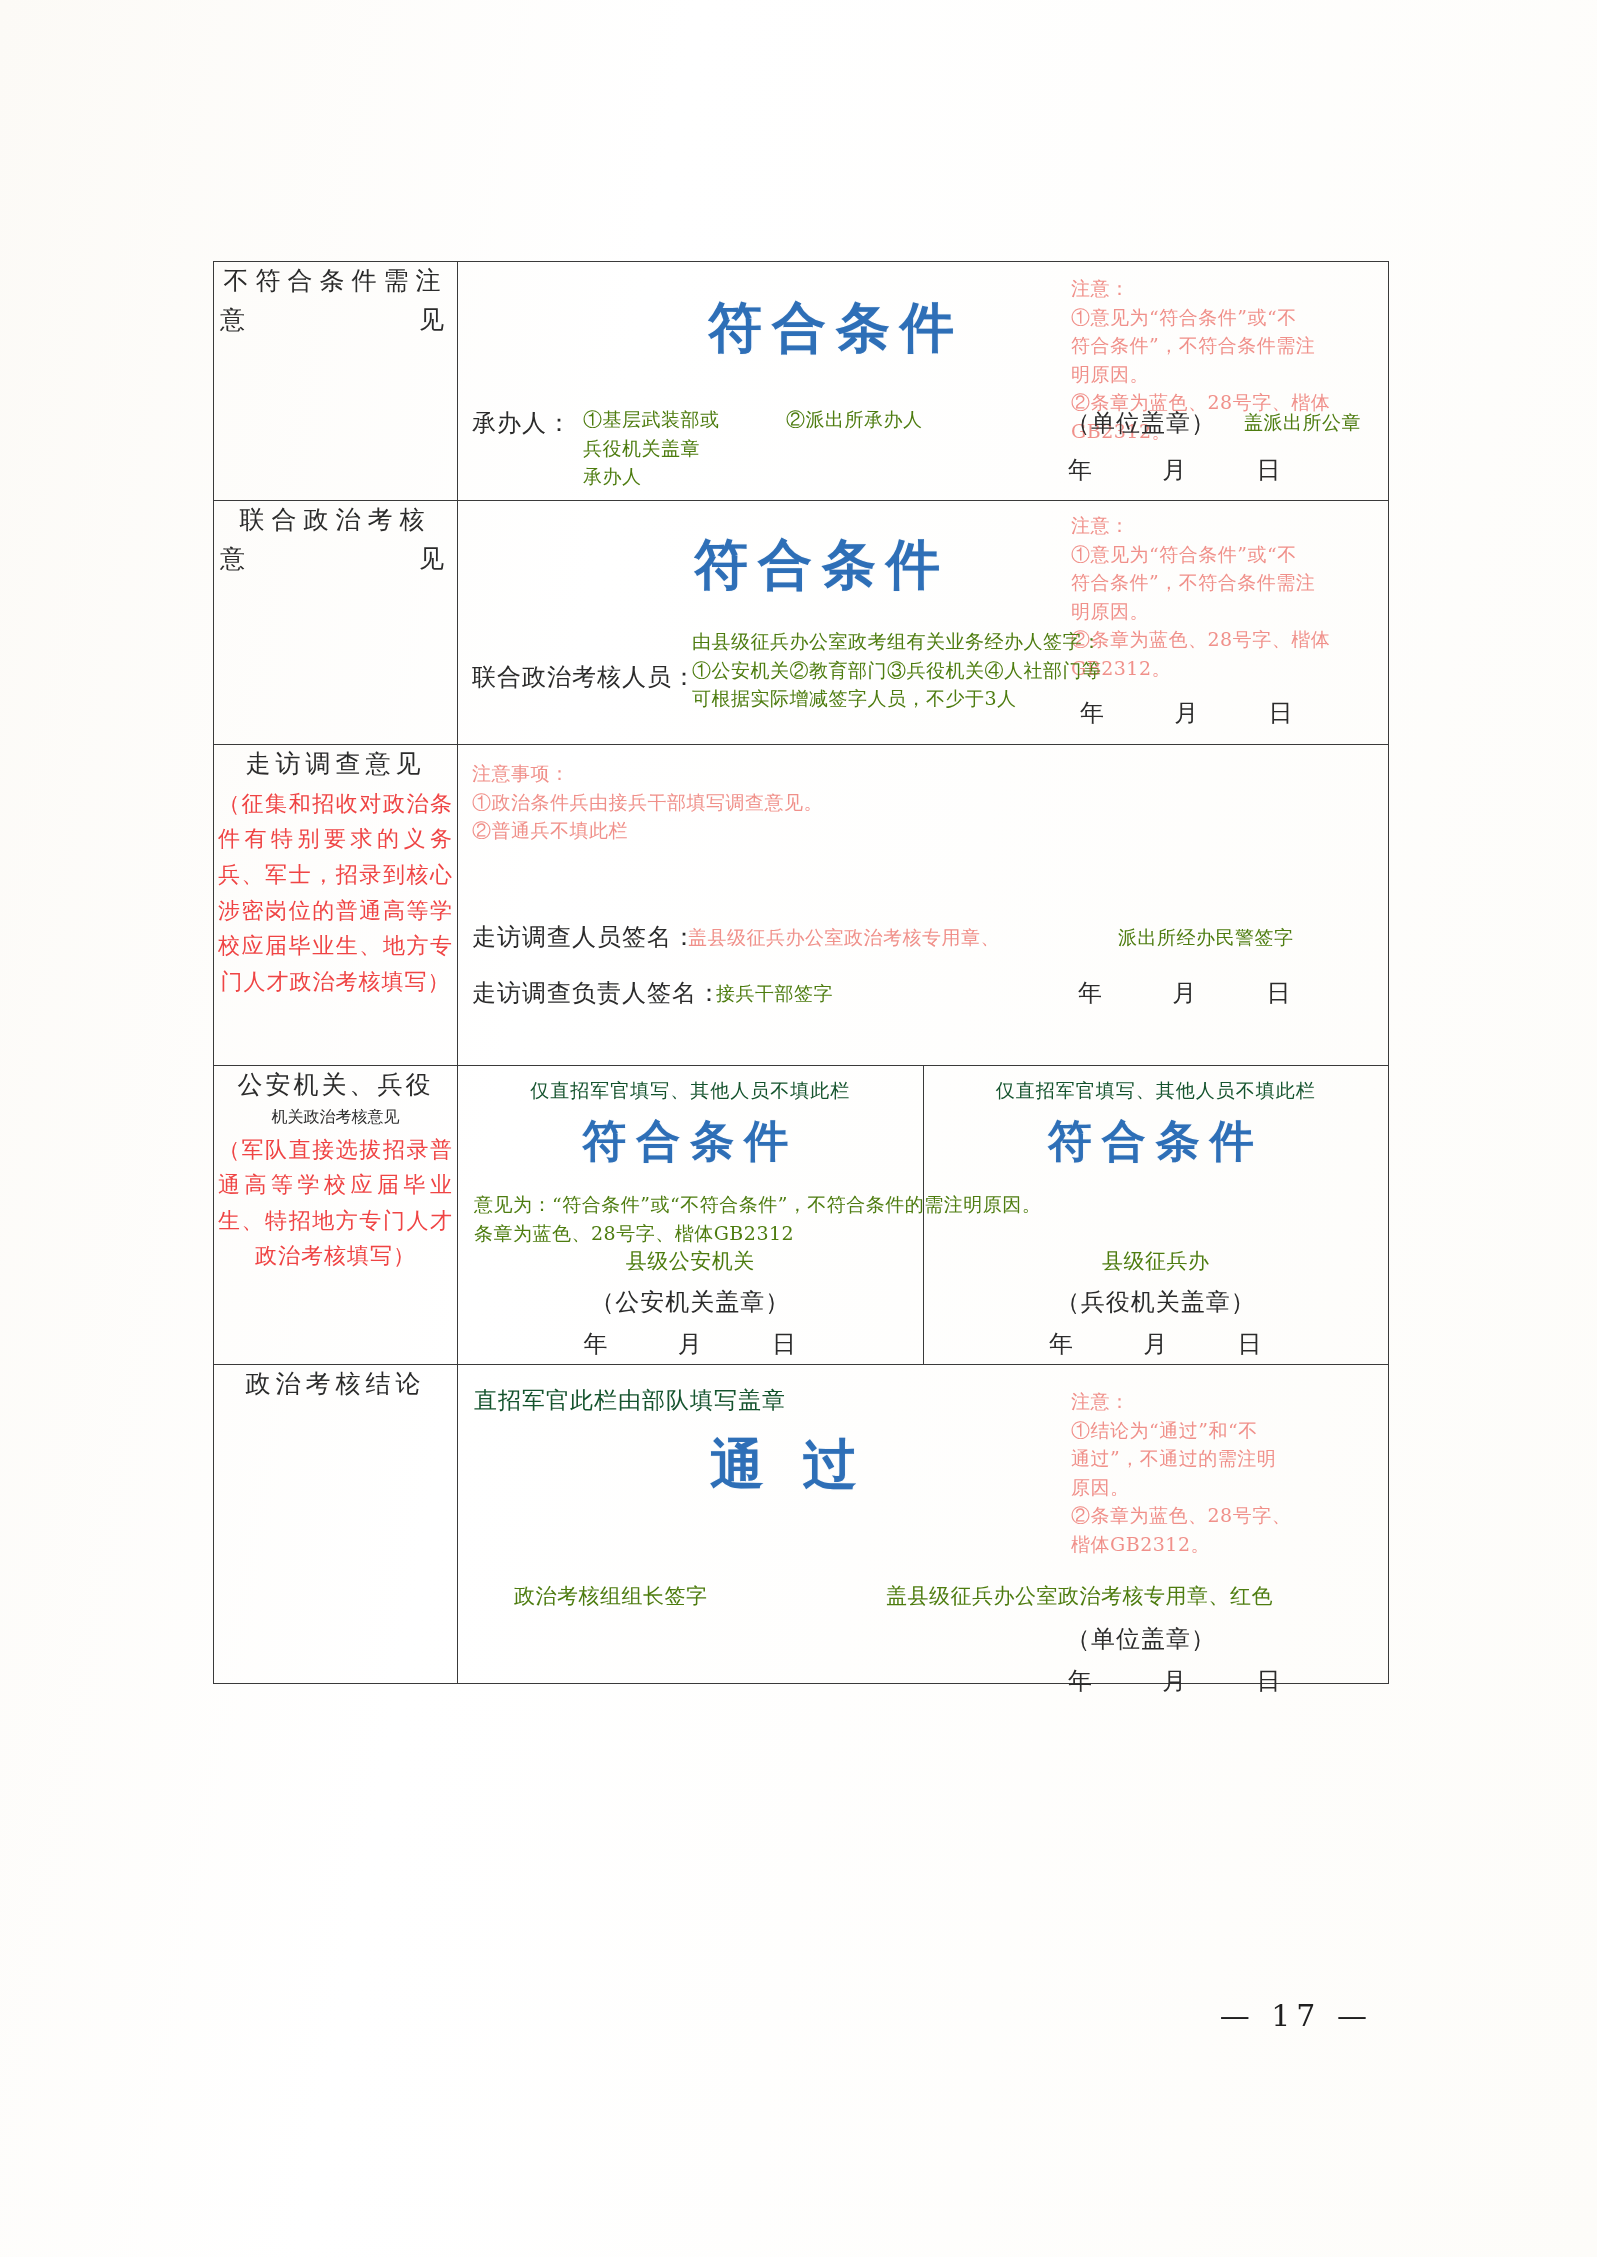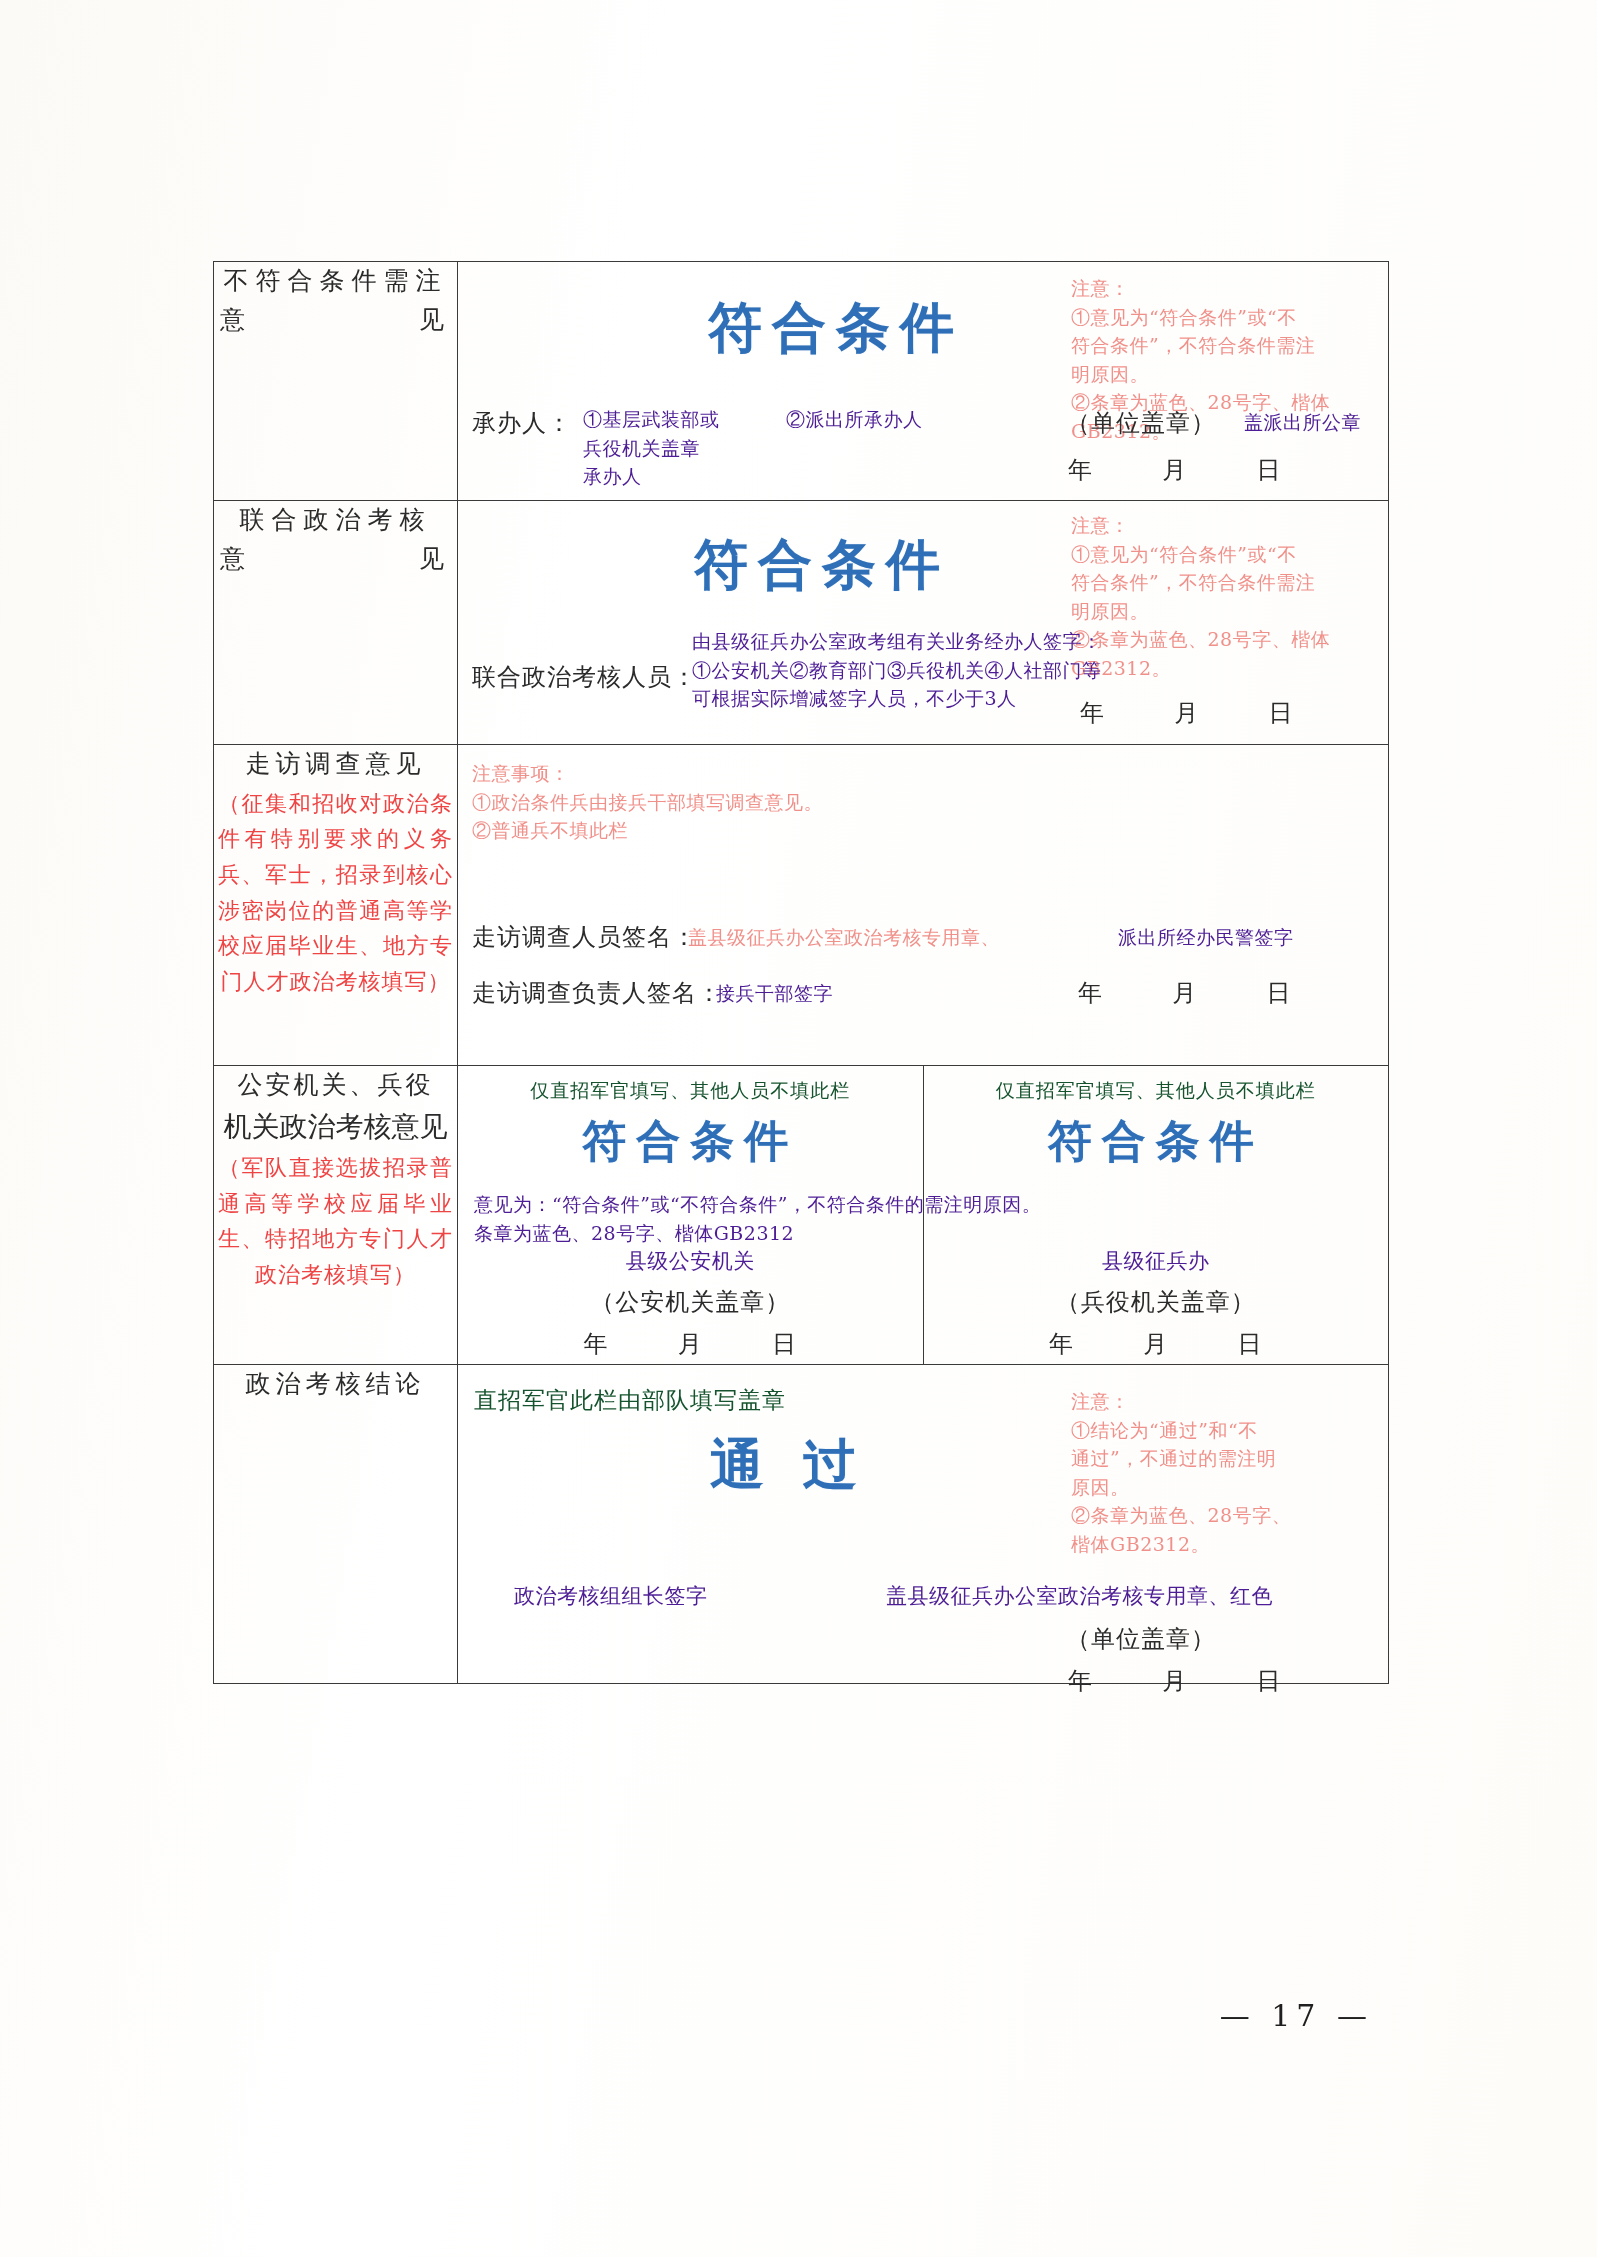--- a/index.html
+++ b/index.html
@@ -98,21 +98,21 @@
 
   
   .note-red {
     color: #f0908a;
     font-family: "DejaVu Serif", "Liberation Serif", serif;
     font-size: 19px;
     line-height: 1.5;
     letter-spacing: 0.5px;
   }
   .note-orange {
-    color: #4c1d95;
+    color: #4d7c0f;
     font-family: "DejaVu Serif", "Liberation Serif", serif;
     font-size: 19px;
     line-height: 1.5;
     letter-spacing: 0.5px;
   }
   .note-blue {
     color: #14532d;
     font-family: "DejaVu Serif", "Liberation Serif", serif;
     font-size: 20px;
     line-height: 1.5;
@@ -277,21 +277,21 @@
             <span class="date-gap"></span>
             <span>日</span>
           </div>
         </div>
       </td>
     </tr>
 
     <tr>
       <td class="label-cell" style="height:298px;">
         <div class="label-main" style="letter-spacing:3px;">公安机关、兵役</div>
-        <div class="label-main" style="letter-spacing:0px; font-size:28px;">机关政治考核意见</div>
+        <div class="label-main" style="letter-spacing:0px; font-size:16px;">机关政治考核意见</div>
         <div class="label-sub center-last">（军队直接选拔招录普通高等学校应届毕业生、特招地方专门人才政治考核填写）</div>
       </td>
       <td class="content-cell">
         <div class="cell-inner" style="height:298px;">
           <div class="split-row" style="height:298px;">
             <div class="split-col left">
               <div class="abs note-blue center" style="left:0; top:10px; width:100%; font-size:19px;">仅直招军官填写、其他人员不填此栏</div>
               <div class="abs stamp-blue stamp-lg center" style="left:0; top:46px; width:100%;">符合条件</div>
               <div class="abs note-orange center" style="left:0; top:180px; width:100%; font-size:21px;">县级公安机关</div>
               <div class="abs printed center" style="left:0; top:220px; width:100%;">（公安机关盖章）</div>

